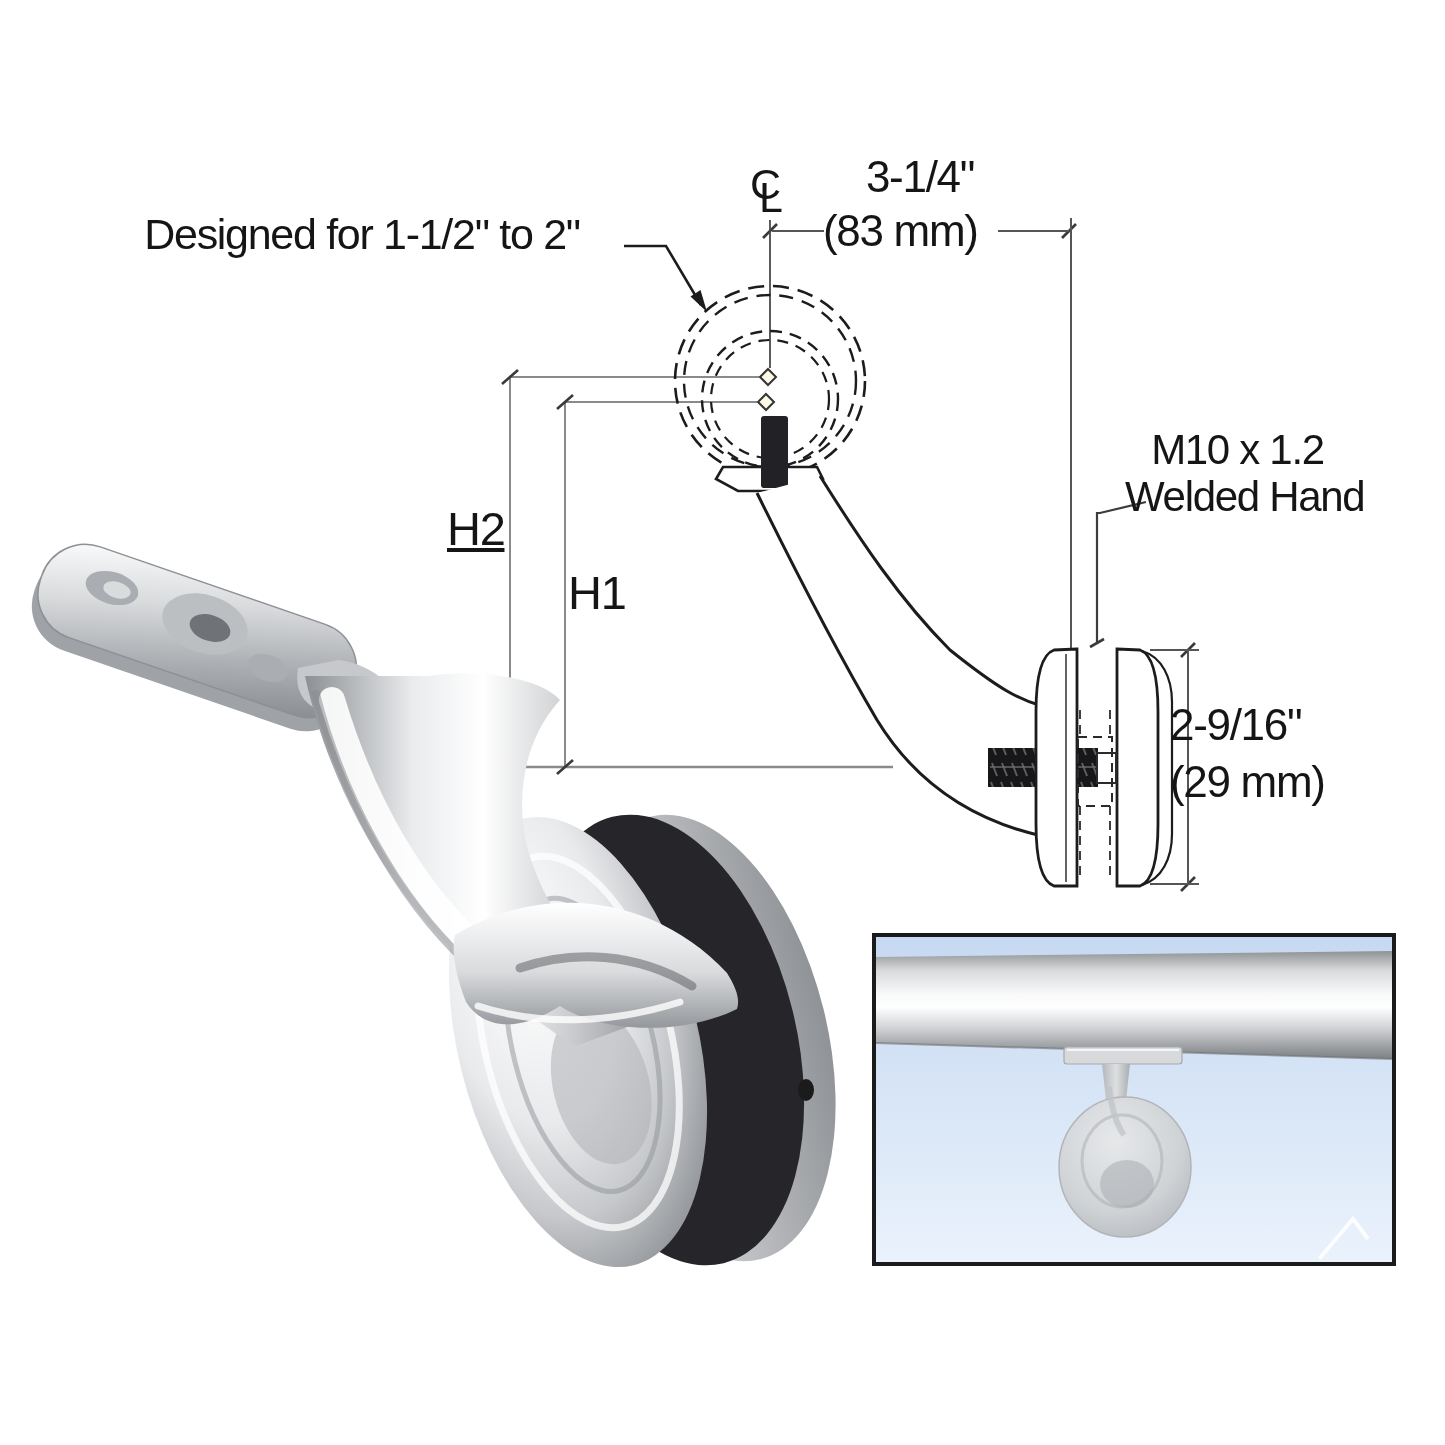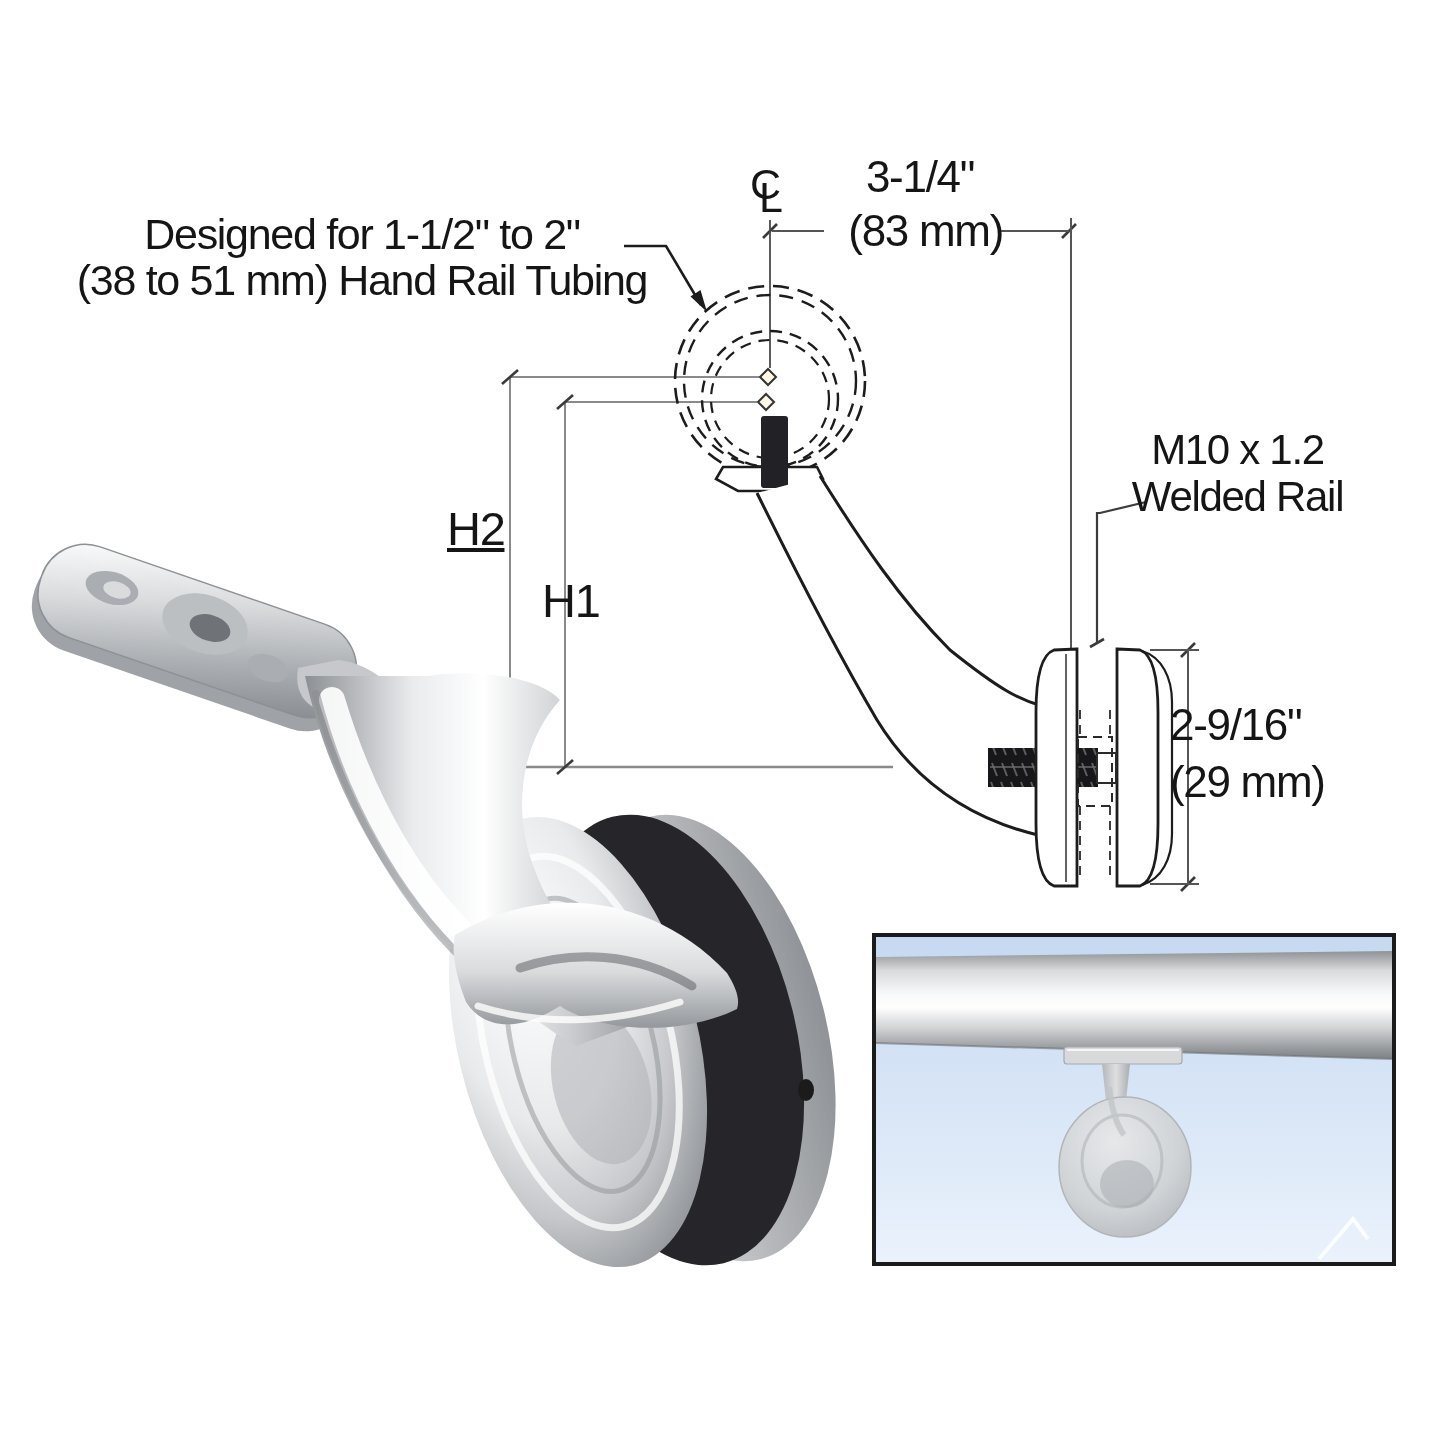--- a/index.html
+++ b/index.html
@@ -4,24 +4,24 @@
 <style>
   html,body{margin:0;padding:0;background:#ffffff;}
   .canvas{
     position:relative;width:1445px;height:1445px;background:#ffffff;
     font-family:"Liberation Sans",sans-serif;color:#141414;overflow:hidden;
   }
   svg{position:absolute;left:0;top:0;}
   .lbl{position:absolute;color:#151515;letter-spacing:-1.3px;white-space:nowrap;}
   .designed{left:60px;top:211px;width:604px;font-size:43px;line-height:46px;text-align:center;}
   .dimw1{left:835px;top:152px;width:170px;font-size:44px;text-align:center;}
-  .dimw2{left:823px;top:206px;width:180px;font-size:44px;text-align:right;}
+  .dimw2{left:823px;top:206px;width:180px;font-size:44px;text-align:left;}
   .studlbl{left:1125px;top:426px;width:225px;font-size:42px;line-height:47px;text-align:center;}
   .h2lbl{left:447px;top:501px;font-size:47px;text-decoration:underline;}
-  .h1lbl{left:542px;top:565px;font-size:47px;margin-top:8px;}
+  .h1lbl{left:568px;top:565px;font-size:47px;}
   .clampdim{left:1170px;top:696px;font-size:44px;line-height:57px;}
   .noteblk{left:44px;top:1122px;font-size:46px;line-height:47px;}
   .noteblk b{font-weight:bold;}
   .noteblk .rest{margin-left:0.28em;}
   .clsym{left:748px;top:160px;width:60px;height:70px;font-size:43px;font-weight:400;}
   .clsym .c{position:absolute;left:2px;top:0;}
   .clsym .l{position:absolute;left:11px;top:13px;}
   .inset{
     position:absolute;left:872px;top:933px;width:516px;height:325px;
     border:4px solid #1b1b1b;background:#dcea f8;
@@ -181,34 +181,33 @@
       <path d="M455,935 C540,883 652,893 727,973 C737,989 740,1000 737,1009
                C680,1037 600,1032 560,1006 C520,1032 484,1030 466,1002
                C456,976 451,952 455,935 Z" fill="url(#hornGrad)"></path>
       <path d="M520,968 C572,950 636,952 692,986" stroke="#55585c" stroke-width="9" fill="none" opacity="0.5" stroke-linecap="round"></path>
       <path d="M478,1006 C540,1026 610,1024 680,1002" stroke="#ffffff" stroke-width="7" fill="none" opacity="0.8" stroke-linecap="round"></path>
     </g>
   </svg>
 
   <div class="lbl designed">
     <div>Designed for 1-1/2" to 2"</div>
-    <div>(38 to 51 mm) Hand Rail Tubing</div>
   </div>
 
   <div class="lbl clsym">
     <span class="c">C</span>
     <span class="l">L</span>
   </div>
 
   <div class="lbl dimw1">3-1/4"</div>
   <div class="lbl dimw2">(83 mm)</div>
 
   <div class="lbl studlbl">
     <div>M10 x 1.2</div>
-    <div>Welded Rail</div>
+    <div>Welded Hand</div>
   </div>
 
   <div class="lbl h2lbl">H2</div>
   <div class="lbl h1lbl">H1</div>
 
   <div class="lbl clampdim">
     <div>2-9/16"</div>
     <div>(29 mm)</div>
   </div>
 

